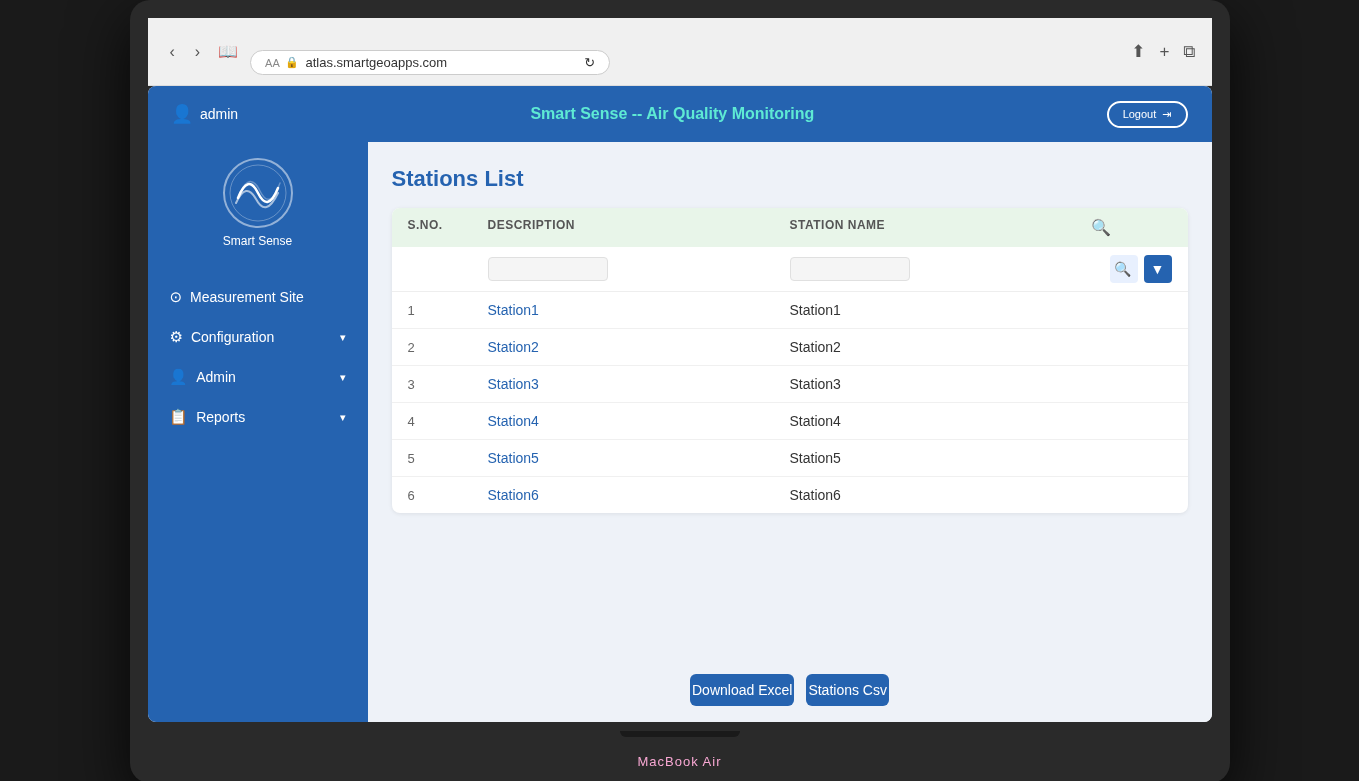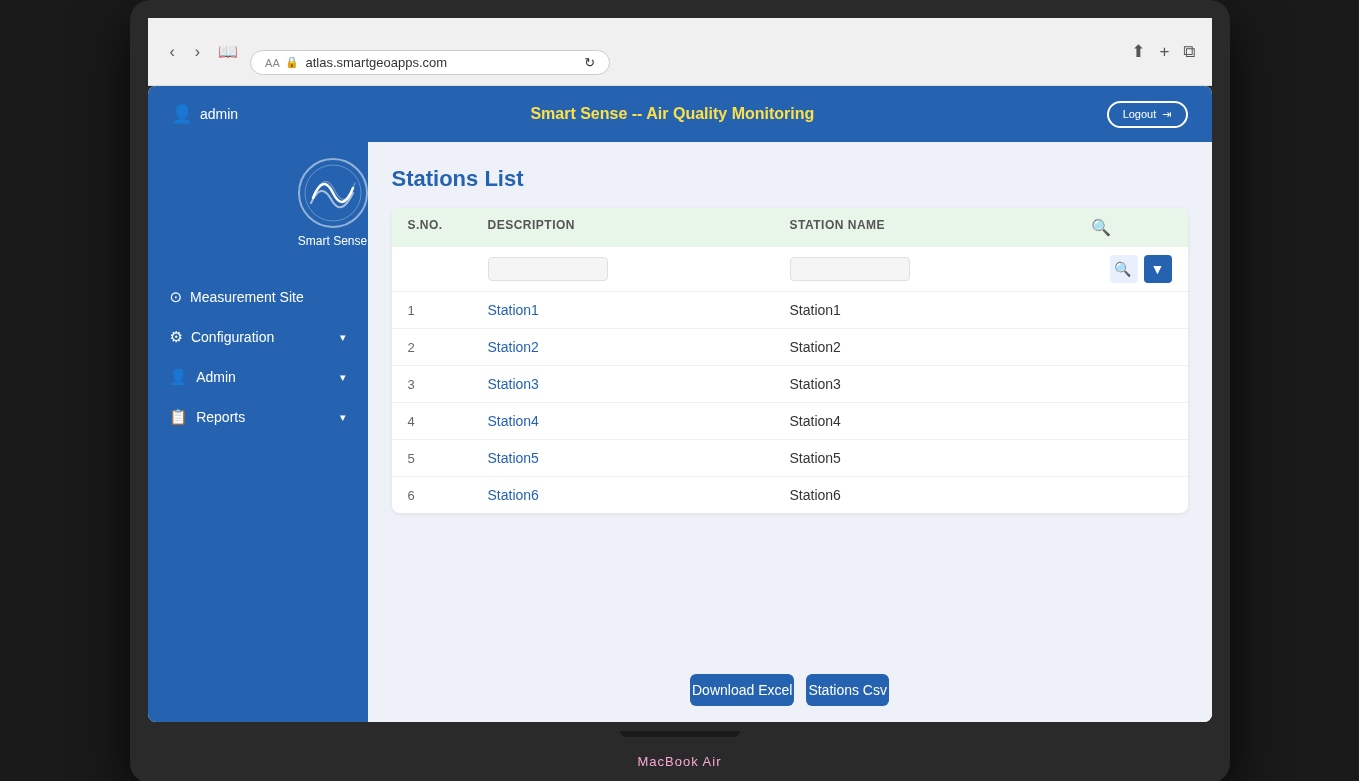--- a/index.html
+++ b/index.html
@@ -65,21 +65,21 @@
       display: flex;
       height: 580px;
     }
     
     .sidebar {
       width: 220px;
       background: #2563b0;
       flex-shrink: 0;
       display: flex;
       flex-direction: column;
-      align-items: flex-end;
+      align-items: center;
       padding-top: 16px;
     }
     .logo-area {
       display: flex;
       flex-direction: column;
       align-items: center;
       margin-bottom: 30px;
     }
     .logo-circle {
       width: 70px;
@@ -126,21 +126,21 @@
       height: 56px;
       flex-shrink: 0;
     }
     .header-user {
       display: flex; align-items: center; gap: 6px; color: #fff; font-size: 14px;
     }
     .user-avatar { font-size: 18px; }
     .header-title {
       flex: 1;
       text-align: center;
-      color: #fde047;
+      color: #5eead4;
       font-size: 16px;
       font-weight: 600;
     }
     .logout-btn {
       display: flex; align-items: center; gap: 6px;
       background: transparent;
       border: 2px solid #fff;
       color: #fff;
       padding: 5px 14px;
       border-radius: 20px;

